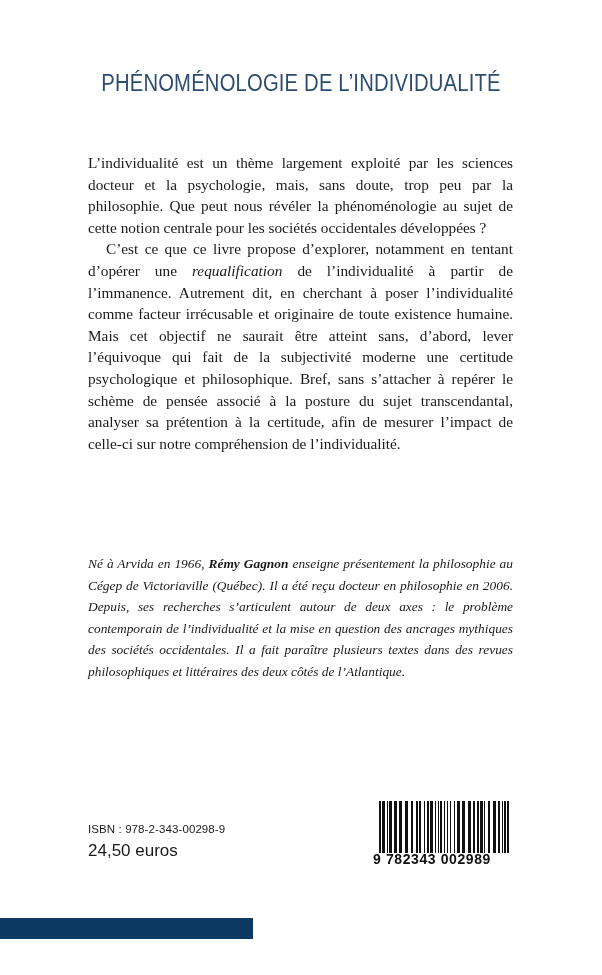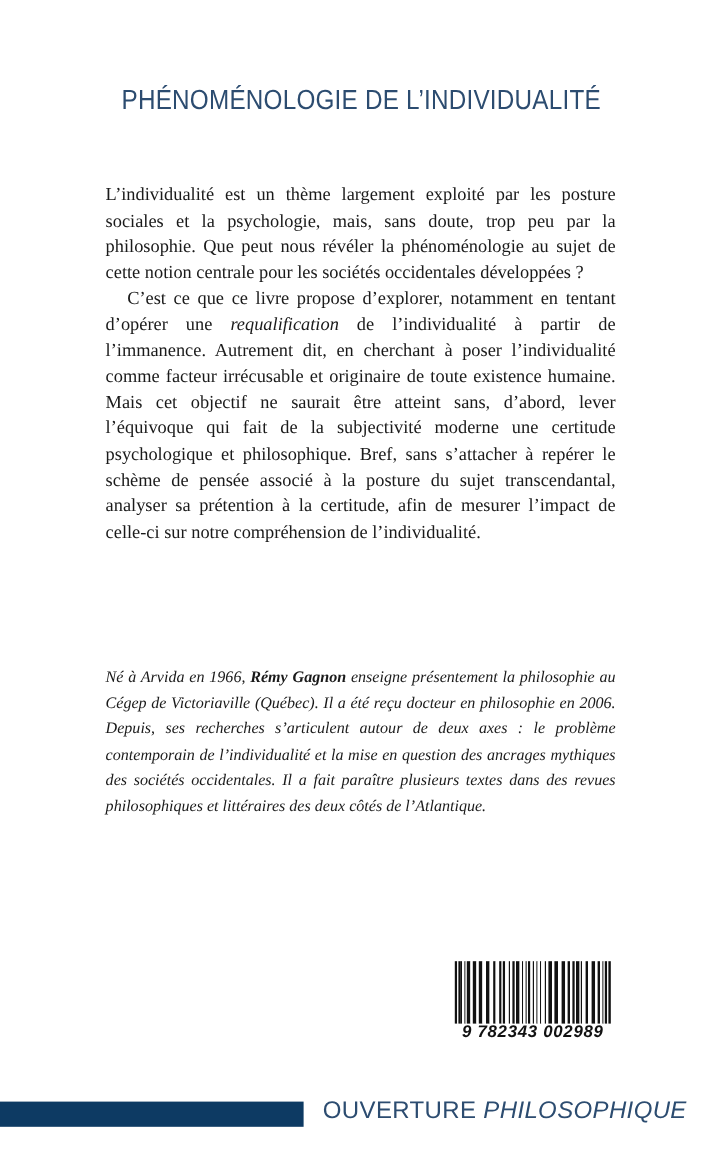--- a/index.html
+++ b/index.html
@@ -127,28 +127,26 @@
   }
   .barcode-bars span {
     display: block;
     height: 100%;
   }
   .barcode-digits {
     position: absolute;
     left: 0;
     top: 52px;
     width: 142px;
-    text-align: center;
     font-family: "Liberation Sans", sans-serif;
     font-size: 14px;
     font-weight: bold;
     letter-spacing: 0.6px;
     color: #111111;
     white-space: nowrap;
-    font-style: italic;
   }
 
   
   .collection-bar {
     position: absolute;
     left: 0;
     top: 918px;
     width: 253px;
     height: 21px;
     background: #0d3a63;
@@ -168,28 +166,32 @@
   }
 </style>
 </head>
 <body>
 
 <div class="page">
 
   <div class="book-title">PHÉNOMÉNOLOGIE DE L’INDIVIDUALITÉ</div>
 
   <div class="blurb">
-    <p>L’individualité est un thème largement exploité par les posture sociales et la psychologie, mais, sans doute, trop peu par la philosophie. Que peut nous révéler la phénoménologie au sujet de cette notion centrale pour les sociétés occidentales développées ?</p>
+    <p>L’individualité est un thème largement exploité par les sciences docteur et la psychologie, mais, sans doute, trop peu par la philosophie. Que peut nous révéler la phénoménologie au sujet de cette notion centrale pour les sociétés occidentales développées ?</p>
     <p class="indented"><span>C’est ce que ce livre propose d’explorer, notamment en tentant d’opérer une </span><em>requalification</em><span> de l’individualité à partir de l’immanence. Autrement dit, en cherchant à poser l’individualité comme facteur irrécusable et originaire de toute existence humaine. Mais cet objectif ne saurait être atteint sans, d’abord, lever l’équivoque qui fait de la subjectivité moderne une certitude psychologique et philosophique. Bref, sans s’attacher à repérer le schème de pensée associé à la posture du sujet transcendantal, analyser sa prétention à la certitude, afin de mesurer l’impact de celle-ci sur notre compréhension de l’individualité.</span></p>
   </div>
 
   <div class="bio">
     <p><span>Né à Arvida en 1966, </span><strong>Rémy Gagnon</strong><span> enseigne présentement la philosophie au Cégep de Victoriaville (Québec). Il a été reçu docteur en philosophie en 2006. Depuis, ses recherches s’articulent autour de deux axes : le problème contemporain de l’individualité et la mise en question des ancrages mythiques des sociétés occidentales. Il a fait paraître plusieurs textes dans des revues philosophiques et littéraires des deux côtés de l’Atlantique.</span></p>
   </div>
 
+  <div class="isbn-block">
+    <p class="isbn-line">ISBN : 978-2-343-00298-9</p>
+    <p class="price-line">24,50 euros</p>
+  </div>
 
   <div class="barcode">
     <div class="barcode-bars" id="barcode-bars">
         <span style="width: 1.6px; background: rgb(17, 17, 17);"></span>
         <span style="width: 1.6px; background: rgb(255, 255, 255);"></span>
         <span style="width: 1.6px; background: rgb(17, 17, 17);"></span>
         <span style="width: 1.08485px; background: rgb(17, 17, 17);"></span>
         <span style="width: 1.97927px; background: rgb(255, 255, 255);"></span>
         <span style="width: 1.46758px; background: rgb(17, 17, 17);"></span>
         <span style="width: 1.0006px; background: rgb(255, 255, 255);"></span>
@@ -250,15 +252,14 @@
         <span style="width: 1.19742px; background: rgb(17, 17, 17);"></span>
         <span style="width: 0.927826px; background: rgb(255, 255, 255);"></span>
         <span style="width: 1.6px; background: rgb(17, 17, 17);"></span>
         <span style="width: 1.6px; background: rgb(255, 255, 255);"></span>
         <span style="width: 1.6px; background: rgb(17, 17, 17);"></span>
       </div>
     <div class="barcode-digits">9 782343 002989</div>
   </div>
 
   <div class="collection-bar"></div>
-  <div class="collection-name"><span>OUVERTURE</span> <span class="ital">PHILOSOPHIQUE</span></div>
 
 </div>
 
 </body></html>

